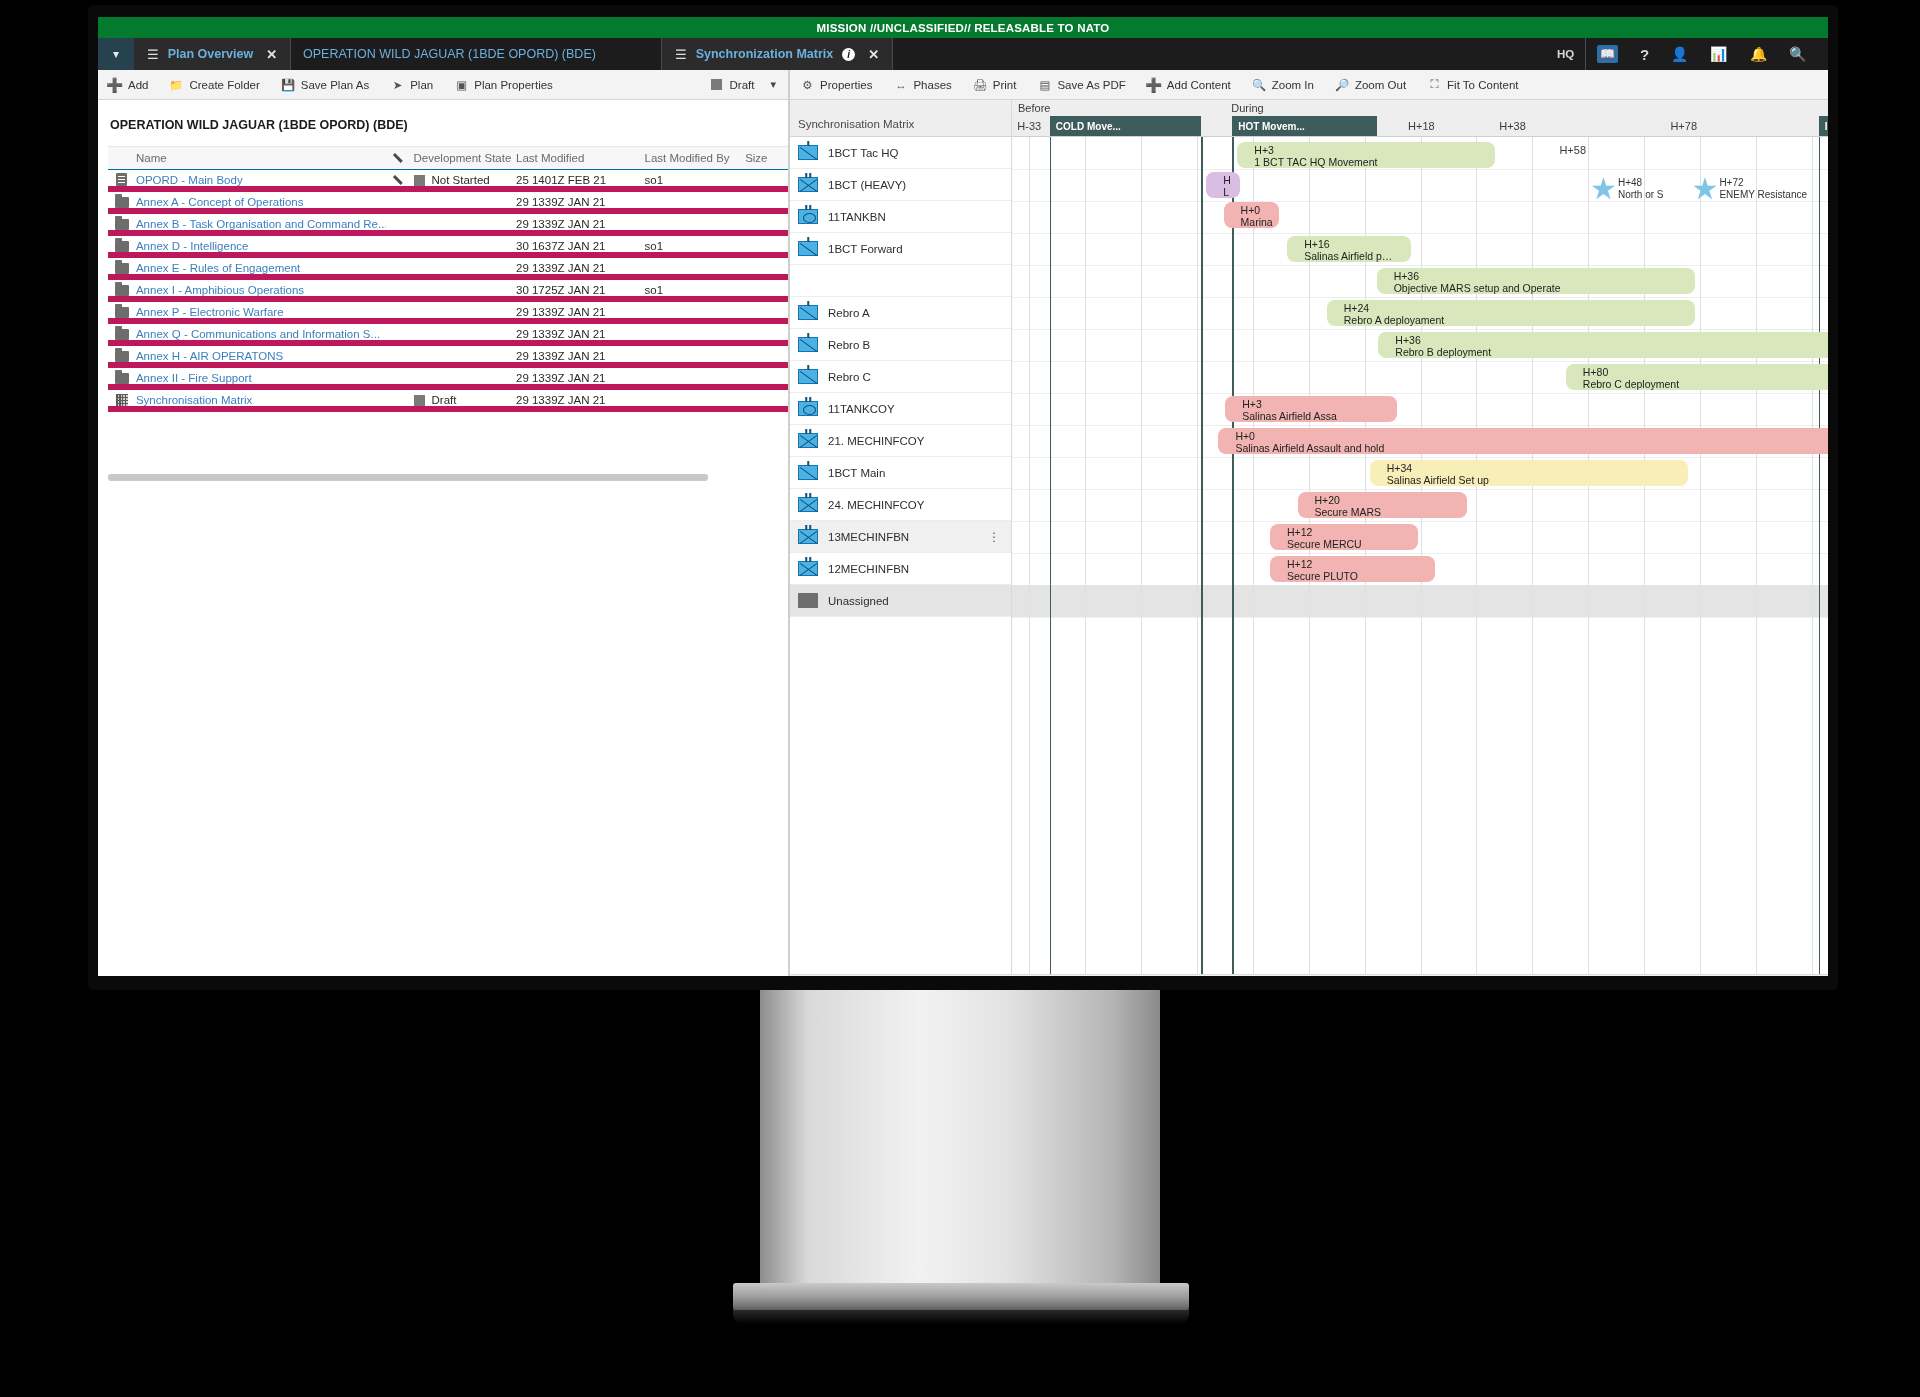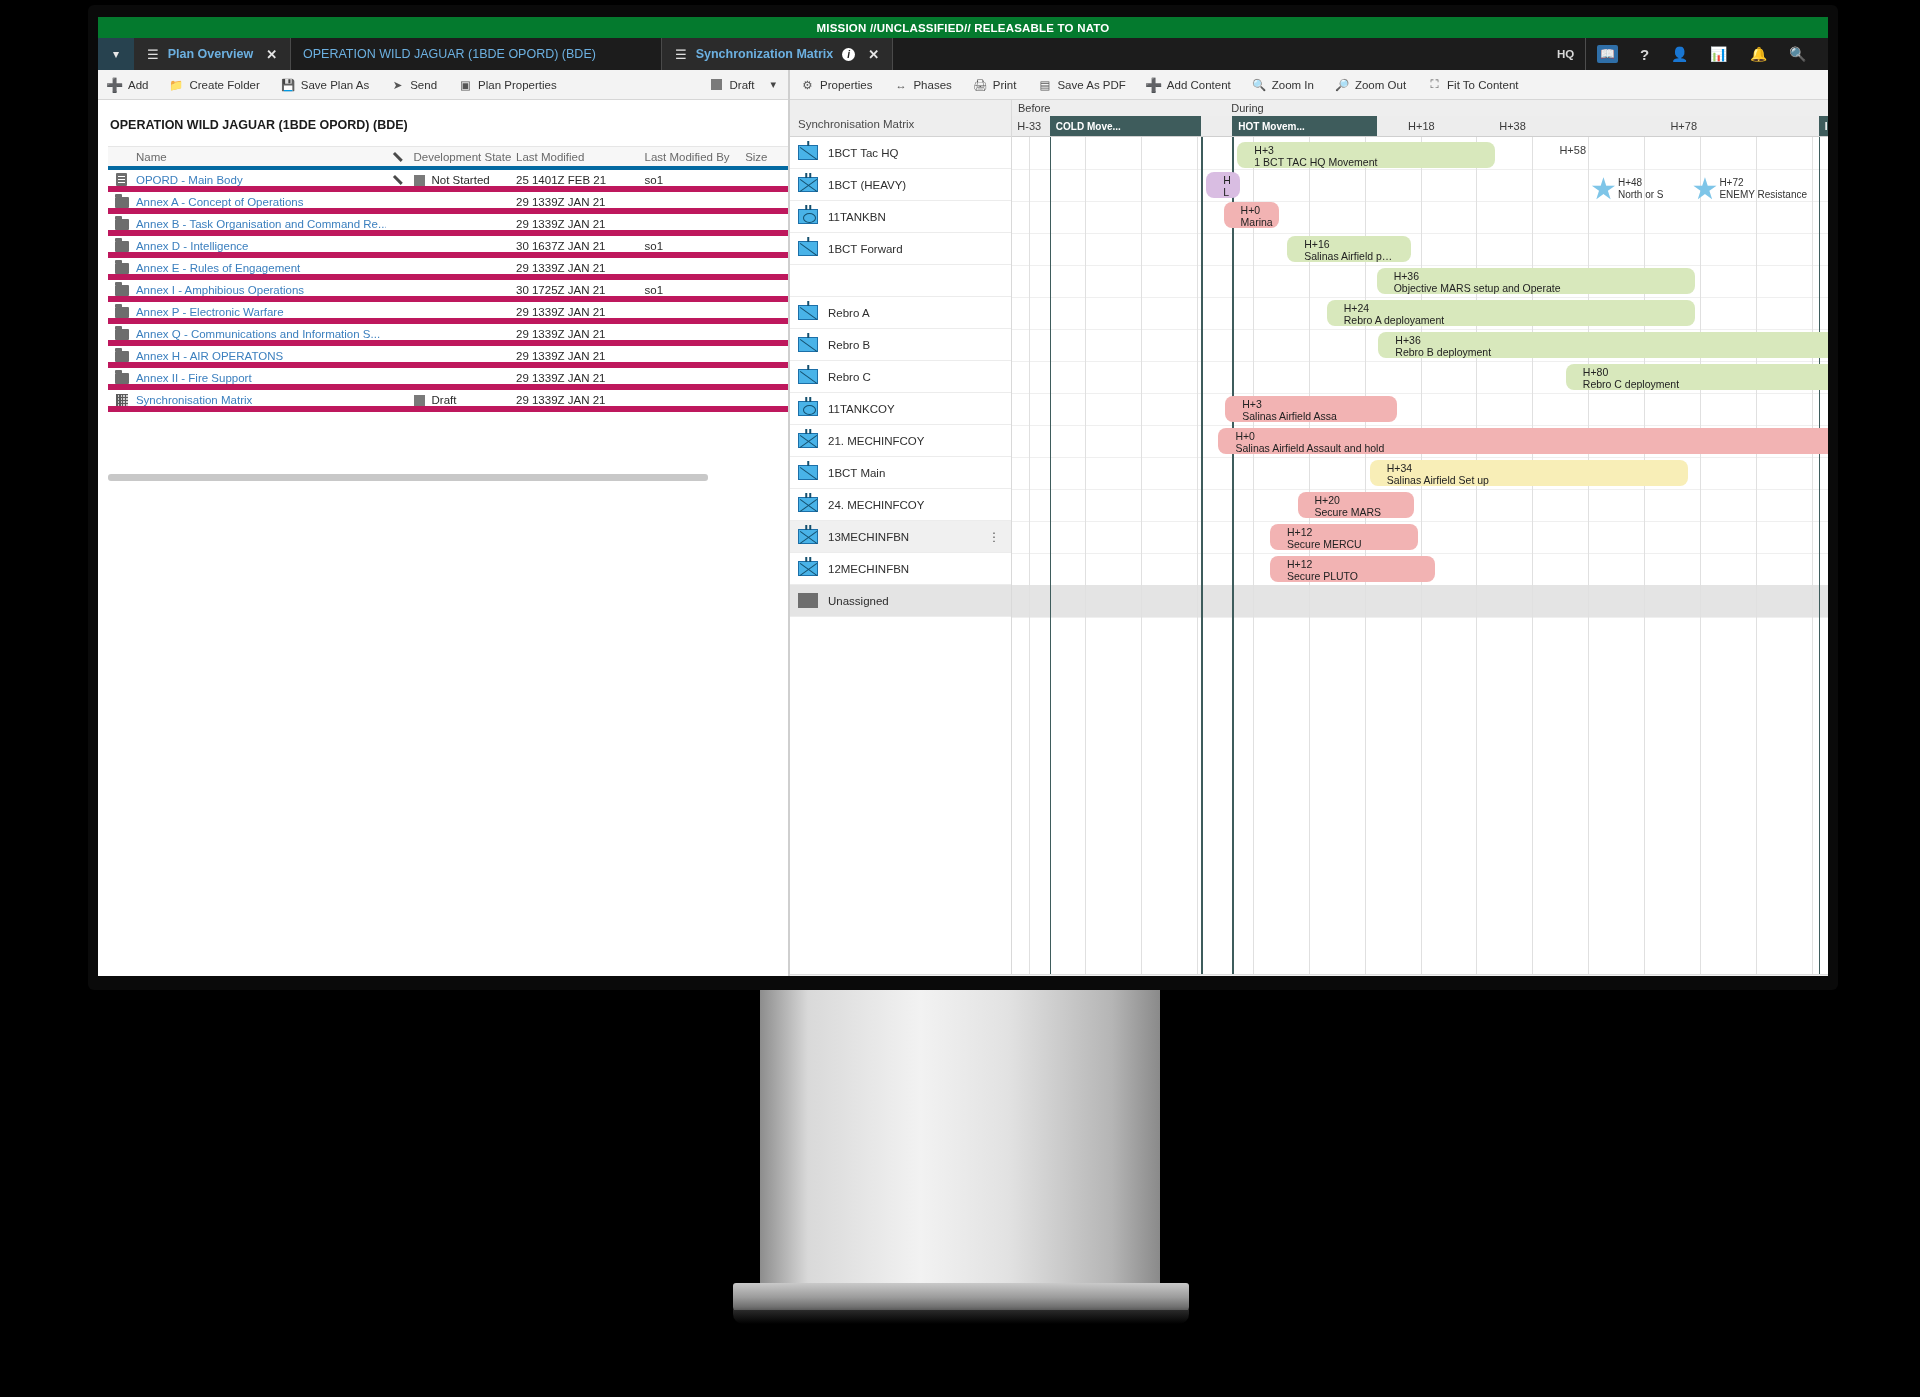--- a/index.html
+++ b/index.html
@@ -137,21 +137,21 @@
   .plan-title {
     font-size: 12.5px; font-weight: bold; color: #1b1b1b;
     padding: 18px 0 14px 12px;
   }
   .ftable { width: 680px; margin-left: 10px; font-size: 11.5px; }
   .fthead {
     display: flex; align-items: center;
     height: 24px;
     background: #f7f7f7;
     border-top: 1px solid #e6e6e6;
-    border-bottom: 4px solid #0369a1;
+    border-bottom: 1px solid #0369a1;
     color: #6a6a6a;
   }
   .frow {
     display: flex; align-items: flex-end;
     height: 22px;
     border-bottom: 6px solid #be185d;
     color: #2a2a2a;
   }
   .c-icon { width: 30px; display:flex; justify-content:center; align-items:center; }
   .c-name { width: 268px; color: #3b7fbe; overflow:hidden; white-space:nowrap; }
@@ -345,21 +345,21 @@
           <div class="tb-item">
             <span class="tb-icon">📁</span>
             <span>Create Folder</span>
           </div>
           <div class="tb-item">
             <span class="tb-icon">💾</span>
             <span>Save Plan As</span>
           </div>
           <div class="tb-item">
             <span class="tb-icon">➤</span>
-            <span>Send</span>
+            <span>Plan</span>
           </div>
           <div class="tb-item">
             <span class="tb-icon">▣</span>
             <span>Plan Properties</span>
           </div>
           <div class="tb-spacer"></div>
           <div class="tb-status">
             <span class="swatch"></span>
             <span>Draft</span>
           </div>
@@ -774,21 +774,21 @@
                     <span class="t2">Salinas Airfield Assa</span>
                   </div>
                   <div class="bar red" style="left: 206.4px; width: 756.8px; top: 291px; height: 26px;">
                     <span class="t1">H+0</span>
                     <span class="t2">Salinas Airfield Assault and hold</span>
                   </div>
                   <div class="bar yellow" style="left: 357.76px; width: 318.2px; top: 323px; height: 26px;">
                     <span class="t1">H+34</span>
                     <span class="t2">Salinas Airfield Set up</span>
                   </div>
-                  <div class="bar red" style="left: 285.52px; width: 116px; top: 355px; height: 26px;">
+                  <div class="bar red" style="left: 285.52px; width: 169px; top: 355px; height: 26px;">
                     <span class="t1">H+20</span>
                     <span class="t2">Secure MARS</span>
                   </div>
                   <div class="bar red" style="left: 258px; width: 147.92px; top: 387px; height: 26px;">
                     <span class="t1">H+12</span>
                     <span class="t2">Secure MERCU</span>
                   </div>
                   <div class="bar red" style="left: 258px; width: 165.12px; top: 419px; height: 26px;">
                     <span class="t1">H+12</span>
                     <span class="t2">Secure PLUTO</span>

